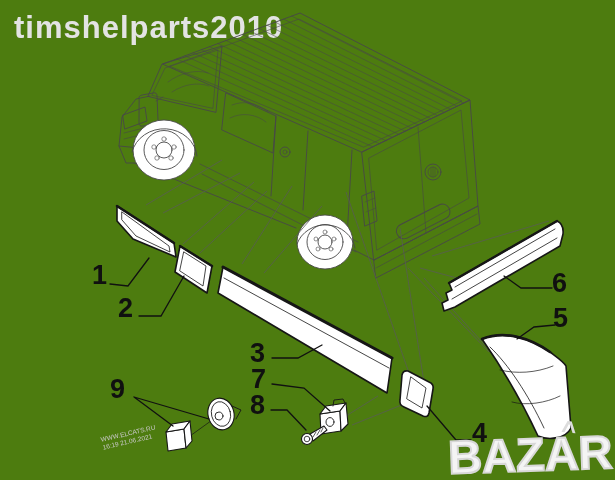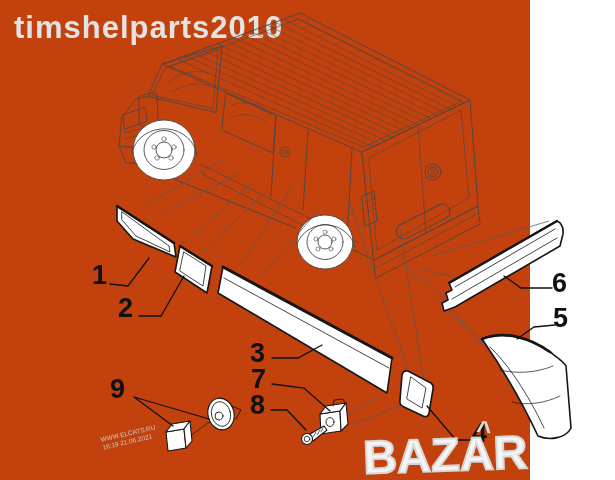--- a/index.html
+++ b/index.html
@@ -1,17 +1,17 @@
 <!DOCTYPE html>
 <html><head>
 <meta charset="utf-8">
 <style>
   html,body{margin:0;padding:0;background:#fff;}
   body{width:615px;height:480px;overflow:hidden;font-family:"Liberation Sans",sans-serif;}
-  .stage{position:relative;width:530px;height:480px;background:#c2410c;}
+  .stage{position:relative;width:615px;height:480px;background:#4d7c0f;}
   .wm-shop{
     position:absolute;left:14px;top:10px;z-index:0;
     font-size:31px;font-weight:bold;color:#e3e3e3;letter-spacing:1px;
   }
   .wm-site{
     position:absolute;left:100px;top:436px;z-index:0;
     font-size:6.5px;line-height:1.3;color:#c9c9c9;
     transform:rotate(-13deg);transform-origin:left top;white-space:nowrap;
   }
   svg.diagram{position:absolute;left:0;top:0;z-index:1;}

